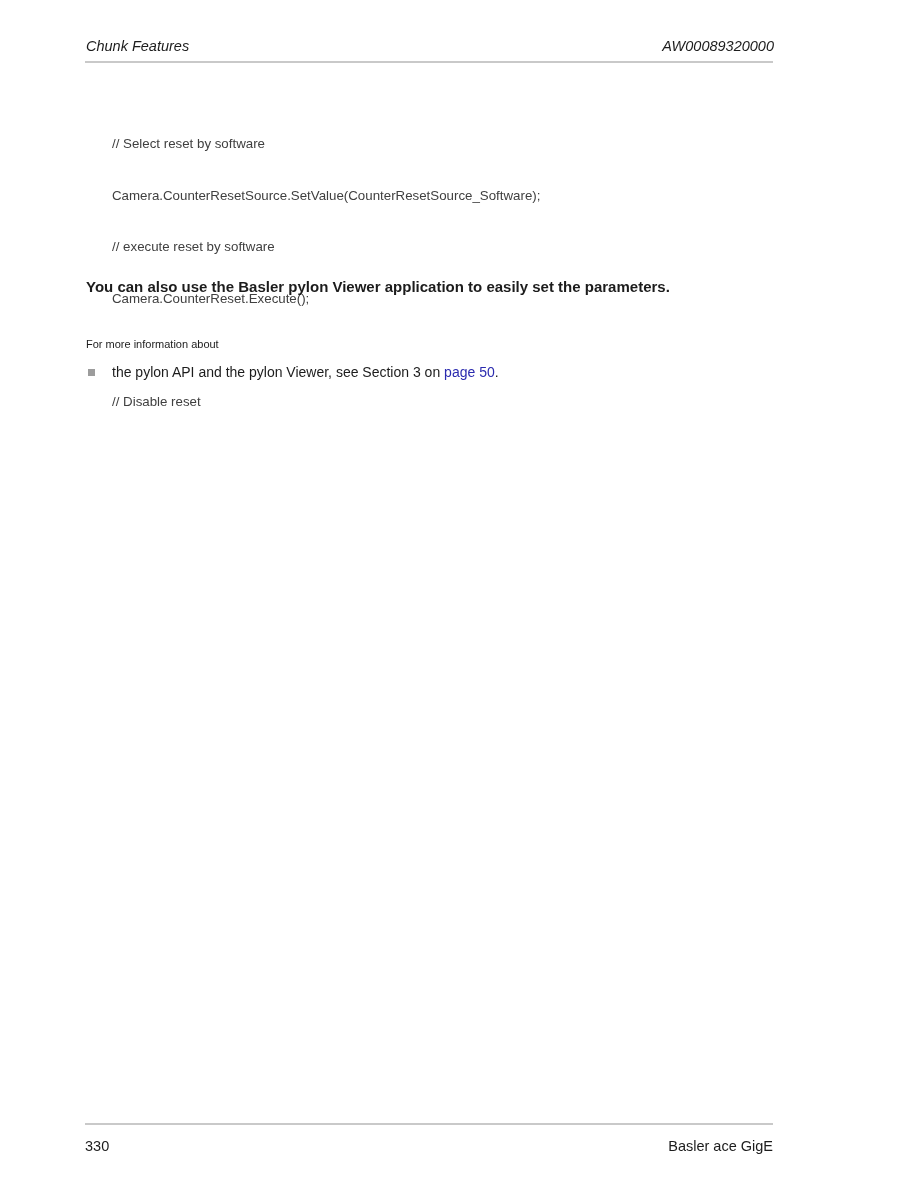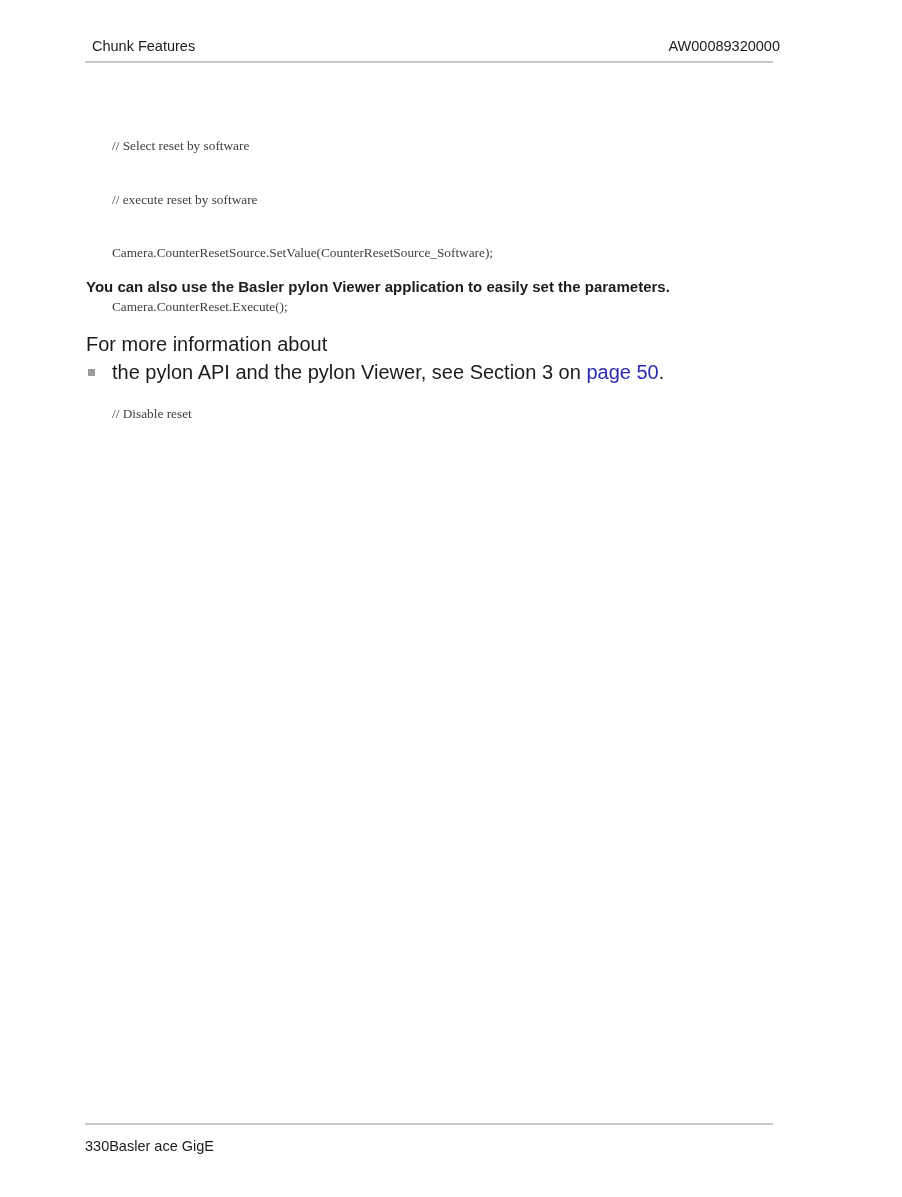--- a/index.html
+++ b/index.html
@@ -14,42 +14,43 @@
     background: #ffffff;
     font-family: "Liberation Sans", sans-serif;
     color: #1c1c1c;
     overflow: hidden;
   }
 
   
   .header {
     position: absolute;
     top: 38px;
-    left: 92px;
+    left: 86px;
     width: 688px;
     display: flex;
     justify-content: space-between;
     align-items: baseline;
     font-size: 14.5px;
+    font-style: italic;
   }
   .rule {
     position: absolute;
     left: 85px;
     width: 688px;
     height: 2px;
   }
   .rule.header-rule { top: 61px; }
   .rule.footer-rule { top: 1123px; }
 
   
   .code-block {
     position: absolute;
     top: 103px;
     left: 112px;
-    font-family: Liberation Serif, serif;
+    font-family: Liberation Sans, sans-serif;
     font-size: 13.3px;
     color: #404040;
     white-space: pre;
   }
   .code-line {
     height: 21.5px;
     line-height: 21.5px;
   }
 
   
@@ -60,54 +61,54 @@
     width: 680px;
     font-size: 15px;
     line-height: 19px;
     font-weight: bold;
   }
   .more-info {
     position: absolute;
     top: 335px;
     left: 86px;
     width: 680px;
-    font-size: 20px;
+    font-size: 11px;
     line-height: 19px;
   }
 
   
   .bullet-list {
     position: absolute;
     top: 363px;
     left: 85px;
     width: 660px;
   }
   .bullet-item {
     position: relative;
     padding-left: 27px;
-    font-size: 20px;
+    font-size: 14px;
     line-height: 19px;
     margin-bottom: 6px;
   }
   .bullet-marker {
     position: absolute;
     left: 3px;
     top: 6px;
     width: 7px;
     height: 7px;
   }
 
   
   .footer {
     position: absolute;
     top: 1138px;
     left: 85px;
     width: 688px;
     display: flex;
-    justify-content: flex-start;
+    justify-content: space-between;
     align-items: baseline;
     font-size: 14.5px;
   }
 
   .doc-link {
     text-decoration: none;
     cursor: pointer;
   }
 </style>
 </head>
@@ -116,22 +117,22 @@
 <div class="page">
 
   <div class="header">
     <span>Chunk Features</span>
     <span>AW00089320000</span>
   </div>
   <div class="rule header-rule" style="background: rgb(201, 201, 201);"></div>
 
   <div class="code-block" style="color: rgb(64, 64, 64);">
     <div class="code-line">// Select reset by software</div>
+    <div class="code-line">Camera.CounterResetSource.SetValue(CounterResetSource_Software);</div>
     <div class="code-line">// execute reset by software</div>
-    <div class="code-line">Camera.CounterResetSource.SetValue(CounterResetSource_Software);</div>
     <div class="code-line">Camera.CounterReset.Execute();</div>
     <div class="code-line"></div>
     <div class="code-line">// Disable reset</div>
   </div>
 
   <div class="paragraph">You can also use the Basler pylon Viewer application to easily set the parameters.</div>
 
   <div class="more-info">For more information about</div>
 
   <div class="bullet-list">

